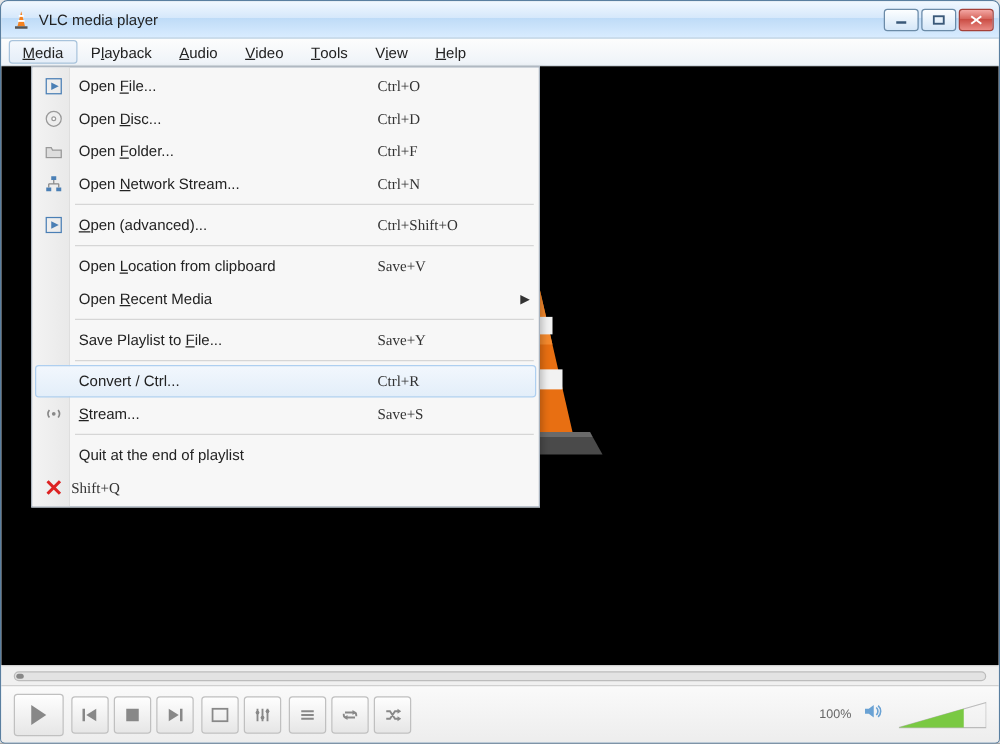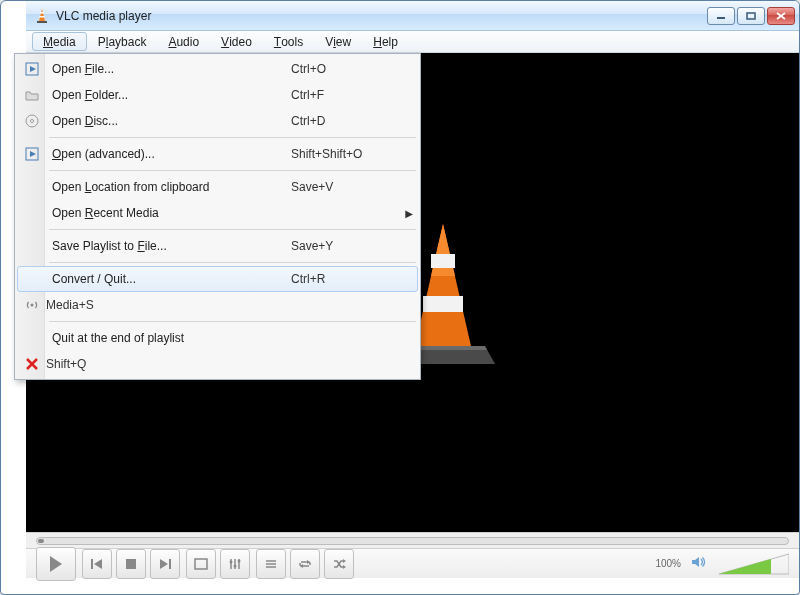--- a/index.html
+++ b/index.html
@@ -1,53 +1,53 @@
 <!DOCTYPE html>
 <html><head>
 <meta charset="utf-8">
 <style>
   * { box-sizing: border-box; margin: 0; padding: 0; font-family: "Segoe UI", Tahoma, sans-serif; }
   body { background: #eee; }
-  .window { width: 800px; height: 595px; background: #fff; border: 1px solid #5a7fa0; border-radius: 6px 6px 4px 4px; overflow: hidden; box-shadow: 0 2px 8px rgba(0,0,0,.2); position: relative; padding-left: 25px; }
+  .window { width: 800px; height: 595px; background: #fff; border: 1px solid #5a7fa0; border-radius: 6px 6px 4px 4px; overflow: hidden; box-shadow: 0 2px 8px rgba(0,0,0,.2); position: relative; }
   .titlebar { height: 30px; background: linear-gradient(#f1f8ff,#d6e8fb 45%,#bedbf7 46%,#d9ecff); display: flex; align-items: center; border-bottom: 1px solid #a8c3dc; padding: 0 4px 0 8px; }
   .titlebar .appicon { width: 16px; height: 16px; margin-right: 6px; }
   .titlebar .title { font-size: 12px; color: #222; flex: 1; }
   .winbtns { display: flex; gap: 2px; }
   .winbtn { width: 28px; height: 18px; border: 1px solid #6b8ba8; border-radius: 3px; background: linear-gradient(#fcfeff,#d5e7f8); display: flex; align-items: center; justify-content: center; font-size: 10px; color: #3a5979; cursor: pointer; }
   .winbtn.close { background: linear-gradient(#f3a6a2,#d6645b 45%,#ca4c43 46%,#e98a84); border-color: #a54038; color: #fff; }
 
   .menubar { height: 22px; background: linear-gradient(#fdfdfd,#eef3f8); border-bottom: 1px solid #d0d8df; display: flex; align-items: stretch; font-size: 12px; color: #222; padding: 0 6px; }
   .menuitem { padding: 0 10px; display: flex; align-items: center; cursor: pointer; border: 1px solid transparent; border-radius: 3px; margin: 1px 0; }
   .menuitem.open { background: linear-gradient(#f4f8fd,#e5eef8); border-color: #a8c3dc; }
   .mnemonic { text-decoration: underline; }
 
   .client { position: relative; height: calc(100% - 30px - 22px - 62px); background: #000; }
   .cone { position: absolute; left: 50%; top: 50%; transform: translate(-25%,-50%); }
 
   .seekbar { height: 16px; display: flex; align-items: center; padding: 0 10px; background: #f0f0f0; border-top: 1px solid #d0d0d0; }
   .seektrack { flex: 1; height: 8px; background: #e3e3e3; border: 1px solid #bcbcbc; border-radius: 4px; position: relative; }
   .seektrack::before { content: ""; position: absolute; left: 1px; top: 1px; bottom: 1px; width: 6px; background: #888; border-radius: 3px; }
 
-  .controls { height: 30px; background: linear-gradient(#fafafa,#ededed); border-top: 1px solid #d0d0d0; display: flex; align-items: center; padding: 0 10px; gap: 6px; }
+  .controls { height: 46px; background: linear-gradient(#fafafa,#ededed); border-top: 1px solid #d0d0d0; display: flex; align-items: center; padding: 0 10px; gap: 6px; }
   .cbtn { height: 30px; min-width: 30px; border: 1px solid #c0c0c0; border-radius: 3px; background: linear-gradient(#fefefe,#e6e6e6); display: flex; align-items: center; justify-content: center; color: #666; cursor: pointer; }
   .cbtn.play { width: 40px; height: 34px; }
   .cbtn svg { display: block; }
   .group { display: flex; gap: 4px; }
   .spacer { flex: 1; }
   .voltext { font-size: 10px; color: #666; margin-right: 4px; }
   .volicon { color: #5a8abf; margin-right: 6px; }
   .volwedge { width: 70px; height: 24px; position: relative; }
 
   
-  .dropdown { position: absolute; left: 13px; top: 52px; width: 407px; background: #f7f7f7; border: 1px solid #a8b3bf; box-shadow: 2px 3px 6px rgba(0,0,0,.25); padding: 2px; z-index: 10; }
+  .dropdown { position: absolute; left: 24px; top: 52px; width: 407px; background: #f7f7f7; border: 1px solid #a8b3bf; box-shadow: 2px 3px 6px rgba(0,0,0,.25); padding: 2px; z-index: 10; }
   .dd-row { display: flex; align-items: center; height: 26px; font-size: 12px; color: #222; cursor: pointer; border: 1px solid transparent; border-radius: 3px; }
   .dd-row.hover { background: linear-gradient(#f2f7fd,#e3eef9); border-color: #aecff0; }
   .dd-iconcol { width: 28px; display: flex; align-items: center; justify-content: center; }
   .dd-label { flex: 1; padding-left: 6px; }
-  .dd-accel { width: 110px; color: #333; text-align: left; }
+  .dd-accel { width: 110px; color: #333; text-align: left; font-family: Liberation Serif, serif; }
   .dd-arrow { width: 16px; text-align: center; color: #333; font-size: 10px; }
   .dd-sep { height: 1px; background: #d6d6d6; margin: 3px 2px 3px 32px; }
   .dd-gutter { position: absolute; left: 0; top: 0; bottom: 0; width: 30px; background: linear-gradient(90deg,#f3f3f3,#e9e9e9); border-right: 1px solid #dedede; }
   .dd-content { position: relative; }
 </style>
 </head>
 <body>
 
 <div class="window">
 
@@ -199,49 +199,65 @@
               <rect x="1" y="1" width="12" height="12" fill="none" stroke="#4a7fb5" stroke-width="1"></rect>
               <polygon points="5,4 11,7 5,10" fill="#4a7fb5"></polygon>
             </svg>
           </span>
           <span class="dd-label">Open <span class="mnemonic">F</span>ile...</span>
           <span class="dd-accel">Ctrl+O</span>
           <span class="dd-arrow"></span>
         </div>
         <div class="dd-row">
           <span class="dd-iconcol">
-            <svg width="14" height="12">
-              <path d="M1 3 h4 l1 2 h7 v6 h-12 z" fill="#ddd" stroke="#999" stroke-width="1"></path>
-            </svg>
-          </span>
-          <span class="dd-label">Open <span class="mnemonic">F</span>older...</span>
-          <span class="dd-accel">Ctrl+F</span>
-          <span class="dd-arrow"></span>
-        </div>
-        <div class="dd-row">
-          <span class="dd-iconcol">
             <svg width="14" height="14">
               <circle cx="7" cy="7" r="6" fill="#eee" stroke="#999"></circle>
               <circle cx="7" cy="7" r="1.5" fill="#fff" stroke="#999"></circle>
             </svg>
           </span>
           <span class="dd-label">Open <span class="mnemonic">D</span>isc...</span>
           <span class="dd-accel">Ctrl+D</span>
           <span class="dd-arrow"></span>
         </div>
+        <div class="dd-row">
+          <span class="dd-iconcol">
+            <svg width="14" height="12">
+              <path d="M1 3 h4 l1 2 h7 v6 h-12 z" fill="#ddd" stroke="#999" stroke-width="1"></path>
+            </svg>
+          </span>
+          <span class="dd-label">Open <span class="mnemonic">F</span>older...</span>
+          <span class="dd-accel">Ctrl+F</span>
+          <span class="dd-arrow"></span>
+        </div>
+        <div class="dd-row">
+          <span class="dd-iconcol">
+            <svg width="14" height="14">
+              <rect x="5" y="1" width="4" height="3" fill="#4a7fb5"></rect>
+              <rect x="1" y="10" width="4" height="3" fill="#4a7fb5"></rect>
+              <rect x="9" y="10" width="4" height="3" fill="#4a7fb5"></rect>
+              <line x1="7" y1="4" x2="7" y2="7" stroke="#888"></line>
+              <line x1="3" y1="10" x2="3" y2="7" stroke="#888"></line>
+              <line x1="11" y1="10" x2="11" y2="7" stroke="#888"></line>
+              <line x1="3" y1="7" x2="11" y2="7" stroke="#888"></line>
+            </svg>
+          </span>
+          <span class="dd-label">Open <span class="mnemonic">N</span>etwork Stream...</span>
+          <span class="dd-accel">Ctrl+N</span>
+          <span class="dd-arrow"></span>
+        </div>
         <div class="dd-sep"></div>
         <div class="dd-row">
           <span class="dd-iconcol">
             <svg width="14" height="14">
               <rect x="1" y="1" width="12" height="12" fill="none" stroke="#4a7fb5" stroke-width="1"></rect>
               <polygon points="5,4 11,7 5,10" fill="#4a7fb5"></polygon>
             </svg>
           </span>
           <span class="dd-label"><span class="mnemonic">O</span>pen (advanced)...</span>
-          <span class="dd-accel">Shift+Shift+O</span>
+          <span class="dd-accel">Ctrl+Shift+O</span>
           <span class="dd-arrow"></span>
         </div>
         <div class="dd-sep"></div>
         <div class="dd-row">
           <span class="dd-iconcol"></span>
           <span class="dd-label">Open <span class="mnemonic">L</span>ocation from clipboard</span>
           <span class="dd-accel">Save+V</span>
           <span class="dd-arrow"></span>
         </div>
         <div class="dd-row">
@@ -253,33 +269,34 @@
         <div class="dd-sep"></div>
         <div class="dd-row">
           <span class="dd-iconcol"></span>
           <span class="dd-label">Save Playlist to <span class="mnemonic">F</span>ile...</span>
           <span class="dd-accel">Save+Y</span>
           <span class="dd-arrow"></span>
         </div>
         <div class="dd-sep"></div>
         <div class="dd-row hover">
           <span class="dd-iconcol"></span>
-          <span class="dd-label">Convert / Quit...</span>
+          <span class="dd-label">Convert / Ctrl...</span>
           <span class="dd-accel">Ctrl+R</span>
           <span class="dd-arrow"></span>
         </div>
         <div class="dd-row">
           <span class="dd-iconcol">
             <svg width="14" height="12">
               <circle cx="7" cy="6" r="1.5" fill="#888"></circle>
               <path d="M3.5 3 A5 5 0 0 0 3.5 9" fill="none" stroke="#888" stroke-width="1.3"></path>
               <path d="M10.5 3 A5 5 0 0 1 10.5 9" fill="none" stroke="#888" stroke-width="1.3"></path>
             </svg>
           </span>
-          <span class="dd-accel">Media+S</span>
+          <span class="dd-label"><span class="mnemonic">S</span>tream...</span>
+          <span class="dd-accel">Save+S</span>
           <span class="dd-arrow"></span>
         </div>
         <div class="dd-sep"></div>
         <div class="dd-row">
           <span class="dd-iconcol"></span>
           <span class="dd-label">Quit at the end of playlist</span>
           <span class="dd-accel"></span>
           <span class="dd-arrow"></span>
         </div>
         <div class="dd-row">

